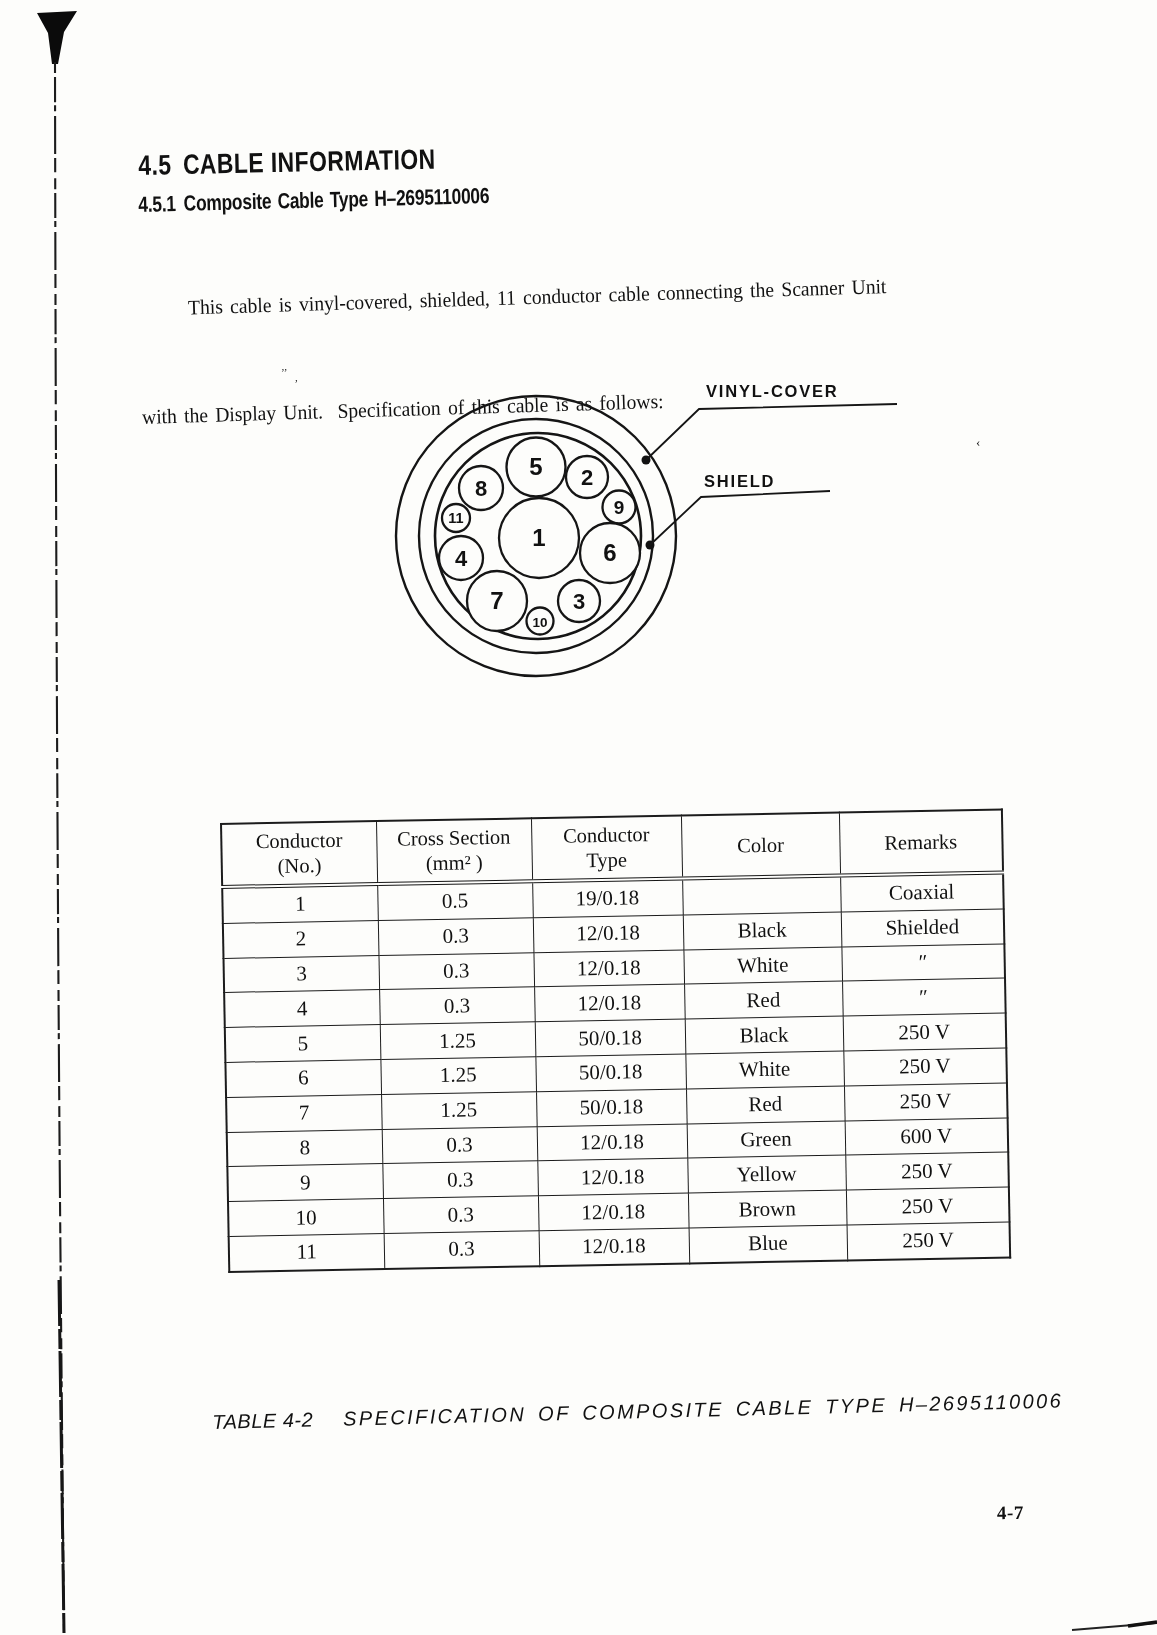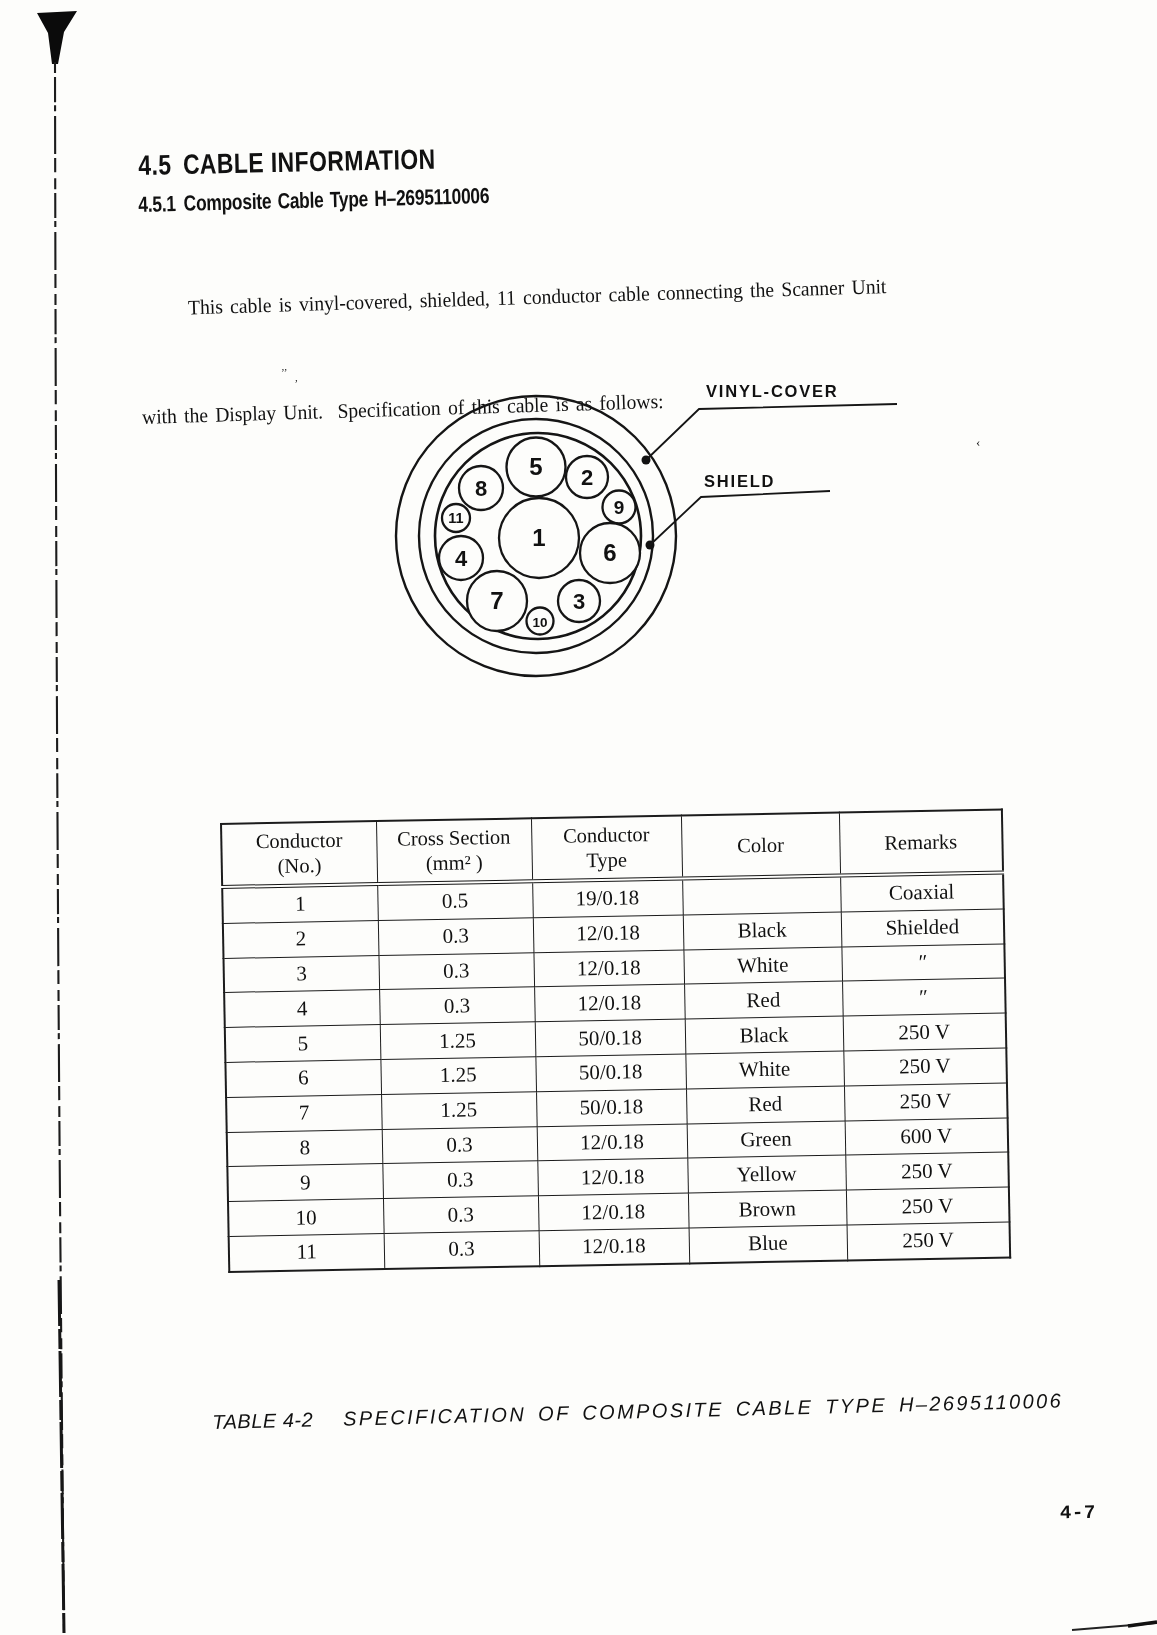--- a/index.html
+++ b/index.html
@@ -55,22 +55,22 @@
   .caption{
     left:212px;top:1410px;display:flex;gap:30px;align-items:baseline;
     font-style:italic;font-family:"Liberation Sans","DejaVu Sans",sans-serif;
     font-size:20px;line-height:24px;letter-spacing:.5px;white-space:nowrap;
     transform:rotate(-1.45deg);transform-origin:0 0;
   }
   .caption .ttl{letter-spacing:2.4px;word-spacing:4px;}
 
   
   .pageno{
-    left:1060px;top:1502px;
-    font-family:Liberation Mono, monospace;font-weight:bold;
+    left:997px;top:1502px;
+    font-family:Liberation Serif, serif;font-weight:bold;
     font-size:19px;letter-spacing:.5px;transform:rotate(-1deg);
   }
 </style>
 </head>
 <body>
 
 <div class="abs h1">
   <span>4.5</span>
   <span>CABLE INFORMATION</span>
 </div>

